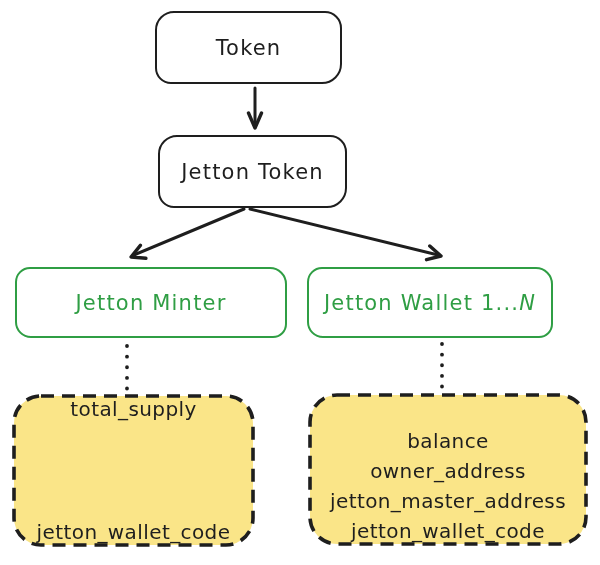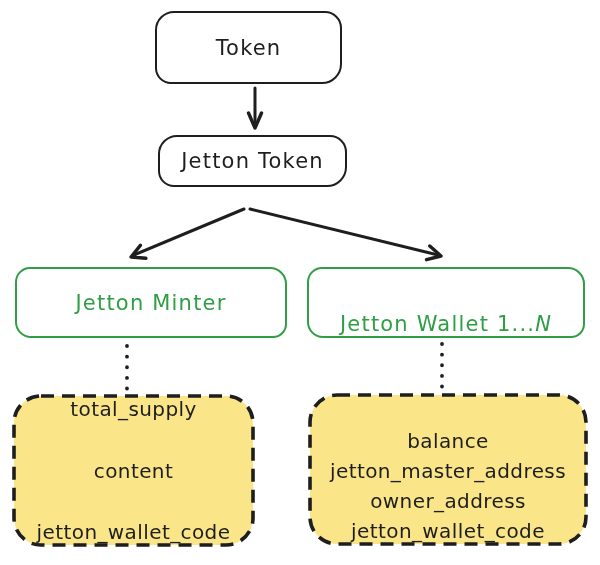--- a/index.html
+++ b/index.html
@@ -82,23 +82,23 @@
     background: transparent;
     border: none;
     font-size: 20px;
     line-height: 30px;
     letter-spacing: 0.4px;
     white-space: nowrap;
   }
   .italic { font-style: italic; }
 
   #node-token         { left: 155px; top: 11px;  width: 187px; height: 73px; }
-  #node-jetton-token  { left: 158px; top: 135px; width: 189px; height: 52px; }
+  #node-jetton-token  { left: 158px; top: 135px; width: 189px; height: 73px; }
   #node-jetton-minter { left: 15px;  top: 267px; width: 272px; height: 71px; }
-  #node-jetton-wallet { left: 307px; top: 267px; width: 278px; height: 71px; align-items: flex-end; }
+  #node-jetton-wallet { left: 307px; top: 267px; width: 246px; height: 71px; }
   #fields-minter      { left: 12px;  top: 394px; width: 243px; height: 153px; justify-content: space-between; }
   #fields-wallet      { left: 308px; top: 393px; width: 280px; height: 153px; justify-content: flex-end; }
 </style>
 </head>
 <body>
 
 <div id="canvas">
 
   <svg class="layer" viewBox="0 0 600 565">
 
@@ -136,24 +136,23 @@
     <span>Jetton Minter</span>
   </div>
 
   <div class="node green" id="node-jetton-wallet">
     <span>Jetton Wallet 1...</span>
       <span class="italic">N</span>
   </div>
 
   <div class="fields" id="fields-minter">
     <span>total_supply</span>
-    <span>content</span>
     <span>jetton_wallet_code</span>
   </div>
 
   <div class="fields" id="fields-wallet">
     <span>balance</span>
+    <span>owner_address</span>
     <span>jetton_master_address</span>
-    <span>owner_address</span>
     <span>jetton_wallet_code</span>
   </div>
 
 </div>
 
 </body></html>

